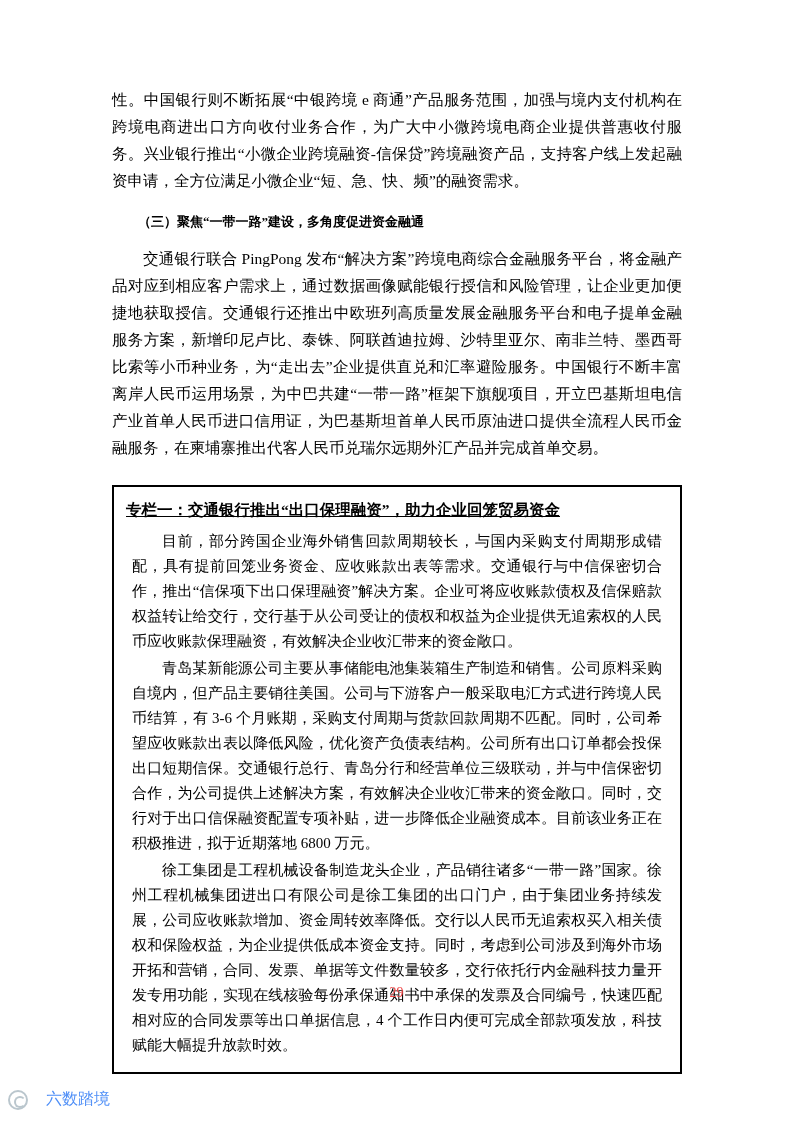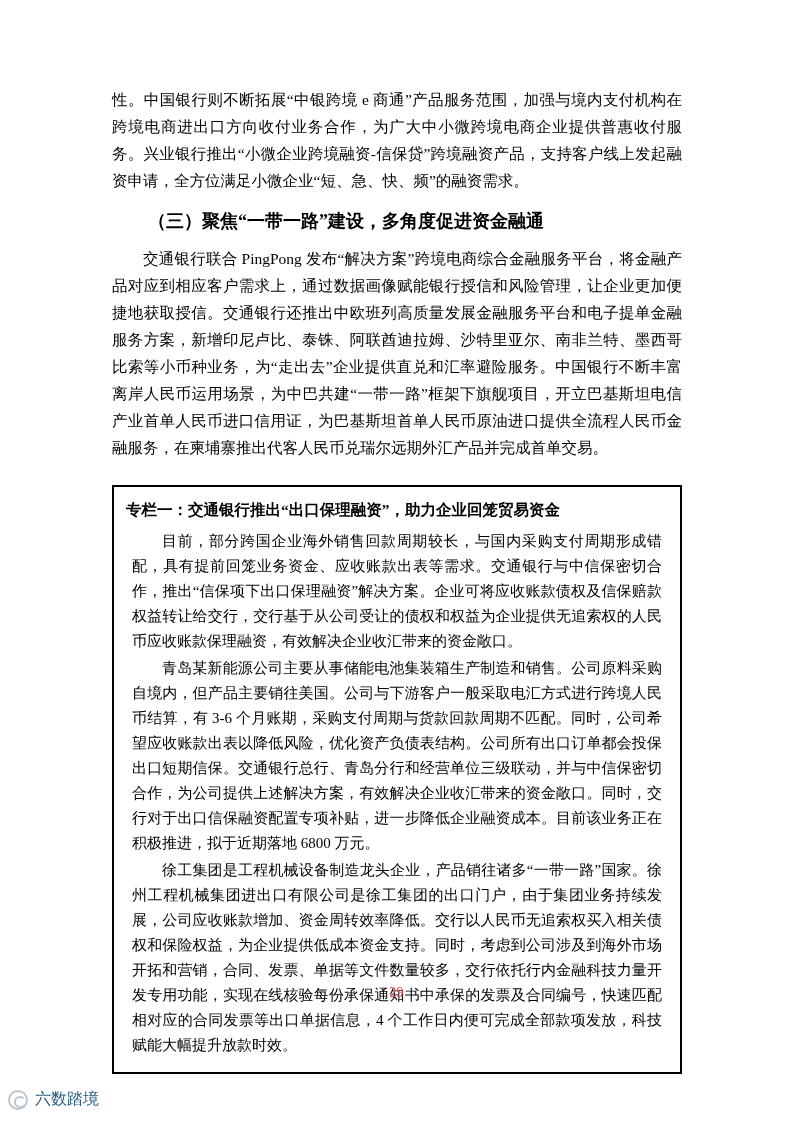--- a/index.html
+++ b/index.html
@@ -29,35 +29,36 @@
     line-height: 27px;
     text-align: justify;
     text-indent: 2em;
     word-break: break-all;
   }
   .para.no-indent {
     text-indent: 0;
   }
   .heading {
     margin: 14px 0 10px 0;
-    font-size: 18px;
+    font-size: 13px;
     line-height: 27px;
     font-weight: bold;
     text-indent: 2em;
   }
   .column-box {
     margin-top: 24px;
     border: 2px solid #000000;
     padding: 8px 12px 14px 12px;
   }
   .box-title {
     font-size: 15.5px;
     line-height: 26px;
     font-weight: bold;
     margin: 2px 0 6px 0;
+    text-decoration: underline;
   }
   .box-para {
     font-size: 15px;
     line-height: 25px;
     margin: 0 6px 0 6px;
   }
   .box-para + .box-para {
     margin-top: 2px;
   }
   .page-number {
@@ -68,22 +69,22 @@
     text-align: center;
     font-size: 14px;
     color: #ef4444;
   }
   .watermark {
     position: absolute;
     left: 8px;
     bottom: 12px;
     display: flex;
     align-items: center;
-    gap: 7px;
-    color: #0c4a6e;
+    gap: 18px;
+    color: #3b82f6;
     font-size: 16px;
     font-family: "Liberation Sans", sans-serif;
     opacity: 0.9;
     user-select: none;
   }
   .wm-icon {
     display: inline-block;
     width: 20px;
     height: 20px;
     border-radius: 50%;

